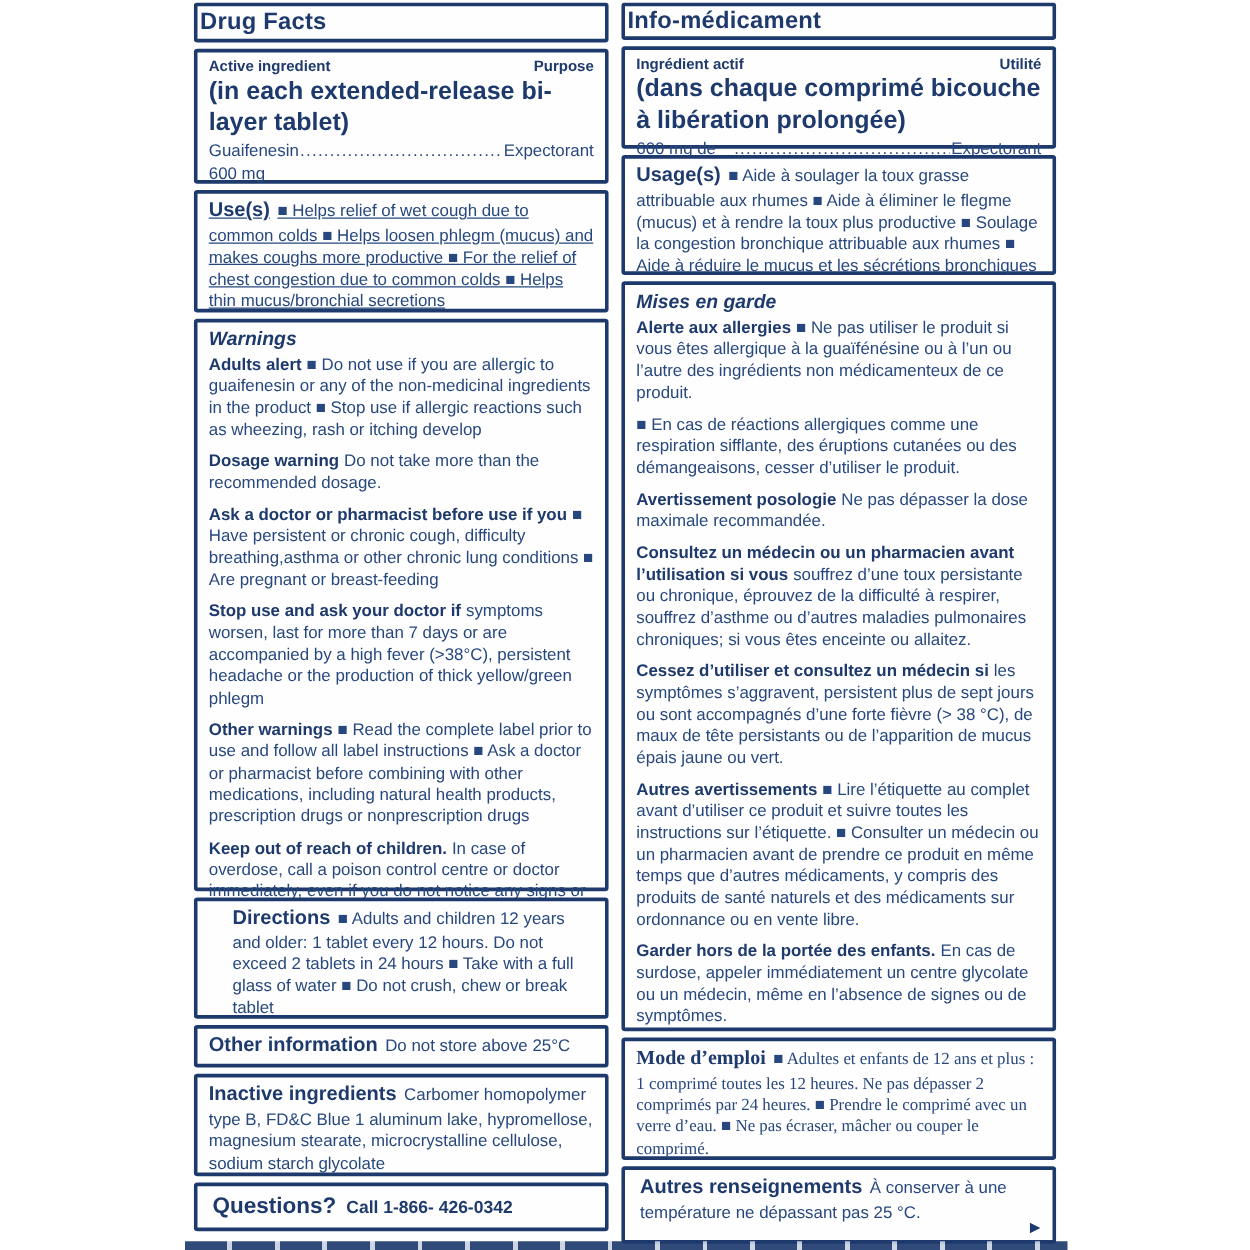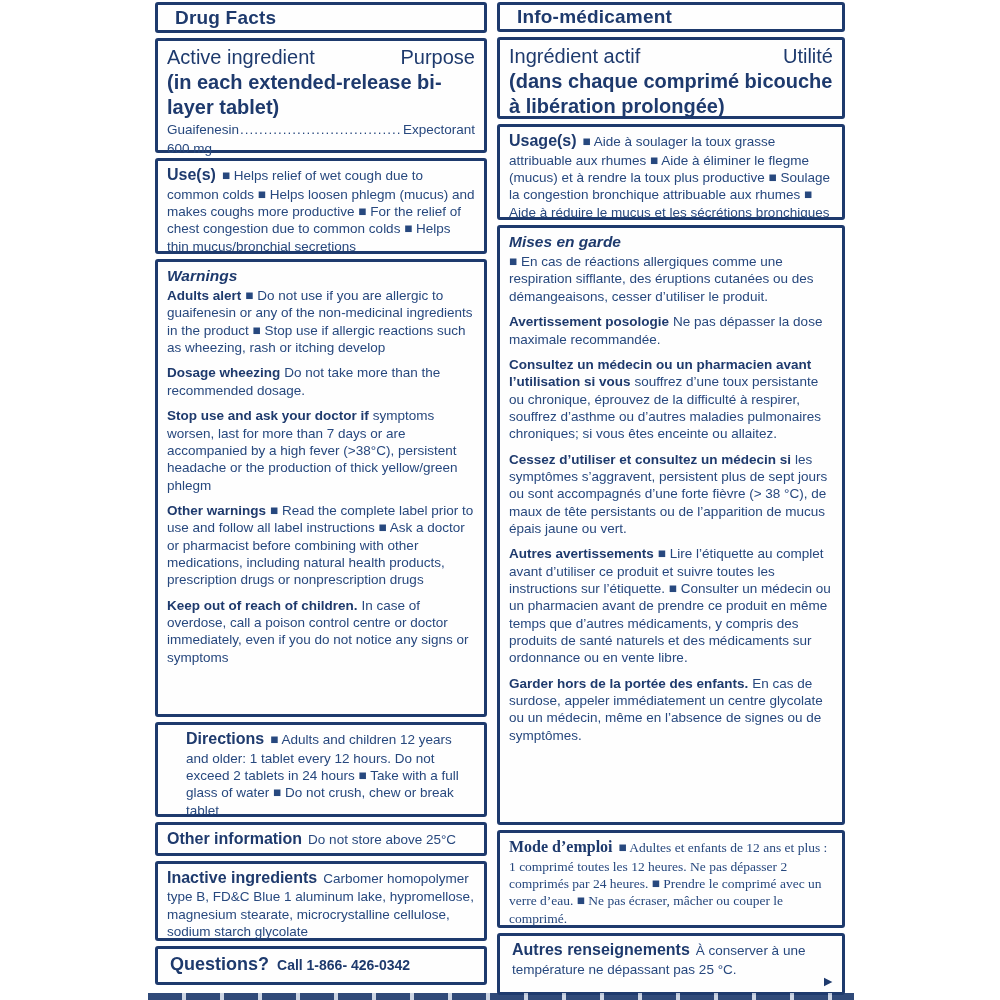--- a/index.html
+++ b/index.html
@@ -20,29 +20,29 @@
   .box{
     border:3px solid var(--navy);
     border-radius:3px;
     background:#fefefe;
     padding:4px 9px 6px 9px;
     margin-bottom:5px;
     box-sizing:border-box;
   }
   .col .box:last-child{flex:1 1 auto;margin-bottom:13px;padding-left:12px;}
   .title-box{
-    padding:3px 17px;
+    padding:3px 2px;
     display:flex;align-items:center;
     min-height:30px;
   }
   .panel-title{
     font-size:19px;font-weight:bold;color:var(--navy);letter-spacing:.2px;
   }
   .head-row{display:flex;justify-content:space-between;align-items:baseline;}
-  .h-big{font-size:20px;font-weight:normal;color:var(--navy);line-height:1.25;}
+  .h-big{font-size:12px;font-weight:bold;color:var(--navy);line-height:1.25;}
   .h-sub{font-size:20px;font-weight:bold;color:var(--navy);line-height:1.25;}
   .dot-row{display:flex;align-items:baseline;font-size:13.5px;line-height:1.35;margin-top:1px;}
   .dot-fill{flex:1 1 auto;overflow:hidden;white-space:nowrap;letter-spacing:1px;margin:0 1px;}
   .sect-lead{font-size:16px;font-weight:bold;color:var(--navy);margin-right:6px;}
   .body-txt{font-size:13.5px;line-height:1.285;}
   p.para{margin:0 0 8px 0;font-size:13.5px;line-height:1.285;}
   p.para:last-child{margin-bottom:0;}
   .b-lead{font-weight:bold;color:var(--navy);margin-right:4px;}
   .w-head{font-size:15.5px;font-weight:bold;color:var(--navy);margin:0 0 1px 0;line-height:1.3;font-style:italic;}
   .q-call{font-size:14px;font-weight:bold;color:var(--navy);}
@@ -52,21 +52,21 @@
     position:absolute;right:7px;top:38px;
     font-size:14px;color:var(--navy);line-height:1;
   }
   .cut-edge{
     position:absolute;left:148px;bottom:0;width:706px;height:7px;
     background:repeating-linear-gradient(90deg,var(--navy) 0 34px,#c9d2e2 34px 38px);
     opacity:.92;
   }
   
   .mh-active{min-height:78px;}
-  .mh-uses{min-height:96px;}
+  .mh-uses{min-height:96px;text-decoration:underline;}
   .mh-warn{min-height:458px;}
   .mh-dir{min-height:80px;padding-left:28px;}
   .mh-oi{min-height:30px;}
   .mh-inact{min-height:80px;}
   .mh-ract{min-height:82px;}
   .mh-rus{min-height:96px;}
   .mh-mises{min-height:600px;}
   .mh-mode{min-height:98px;font-family:Liberation Serif, serif;}
 </style>
 </head>
@@ -98,21 +98,24 @@
         <span class="sect-lead">Use(s)</span><span class="body-txt">■ Helps relief of wet cough due to common colds  ■ Helps loosen phlegm (mucus) and makes coughs more productive  ■ For the relief of chest congestion due to common colds  ■ Helps thin mucus/bronchial secretions</span>
       </p>
     </div>
 
     <div class="box mh-warn">
       <div class="w-head">Warnings</div>
       <p class="para">
         <span class="b-lead">Adults alert</span><span>■ Do not use if you are allergic to guaifenesin or any of the non-medicinal ingredients in the product ■ Stop use if allergic reactions such as wheezing, rash or itching develop</span>
       </p>
       <p class="para">
-        <span class="b-lead">Dosage wheezing</span><span>Do not take more than the recommended dosage.</span>
+        <span class="b-lead">Dosage warning</span><span>Do not take more than the recommended dosage.</span>
+      </p>
+      <p class="para">
+        <span class="b-lead">Ask a doctor or pharmacist before use if you</span><span>■ Have persistent or chronic cough, difficulty breathing,asthma or other chronic lung conditions ■ Are pregnant or breast-feeding</span>
       </p>
       <p class="para">
         <span class="b-lead">Stop use and ask your doctor if</span><span>symptoms worsen, last for more than 7 days or are accompanied by a high fever (&gt;38°C), persistent headache or the production of thick yellow/green phlegm</span>
       </p>
       <p class="para">
         <span class="b-lead">Other warnings</span><span>■ Read the complete label prior to use and follow all label instructions ■ Ask a doctor or pharmacist before combining with other medications, including natural health products, prescription drugs or nonprescription drugs</span>
       </p>
       <p class="para">
         <span class="b-lead">Keep out of reach of children.</span><span>In case of overdose, call a poison control centre or doctor immediately, even if you do not notice any signs or symptoms</span>
       </p>
@@ -165,20 +168,23 @@
 
     <div class="box mh-rus">
       <p class="para">
         <span class="sect-lead">Usage(s)</span><span class="body-txt">■ Aide à soulager la toux grasse attribuable aux rhumes  ■ Aide à éliminer le flegme (mucus) et à rendre la toux plus productive  ■ Soulage la congestion bronchique attribuable aux rhumes  ■ Aide à réduire le mucus et les sécrétions bronchiques</span>
       </p>
     </div>
 
     <div class="box mh-mises">
       <div class="w-head">Mises en garde</div>
       <p class="para">
+        <span class="b-lead">Alerte aux allergies</span><span>■ Ne pas utiliser le produit si vous êtes allergique à la guaïfénésine ou à l’un ou l’autre des ingrédients non médicamenteux de ce produit.</span>
+      </p>
+      <p class="para">
         <span>■ En cas de réactions allergiques comme une respiration sifflante, des éruptions cutanées ou des démangeaisons, cesser d’utiliser le produit.</span>
       </p>
       <p class="para">
         <span class="b-lead">Avertissement posologie</span><span>Ne pas dépasser la dose maximale recommandée.</span>
       </p>
       <p class="para">
         <span class="b-lead">Consultez un médecin ou un pharmacien avant l’utilisation si vous</span><span>souffrez d’une toux persistante ou chronique, éprouvez de la difficulté à respirer, souffrez d’asthme ou d’autres maladies pulmonaires chroniques; si vous êtes enceinte ou allaitez.</span>
       </p>
       <p class="para">
         <span class="b-lead">Cessez d’utiliser et consultez un médecin si</span><span>les symptômes s’aggravent, persistent plus de sept jours ou sont accompagnés d’une forte fièvre (&gt; 38 °C), de maux de tête persistants ou de l’apparition de mucus épais jaune ou vert.</span>

